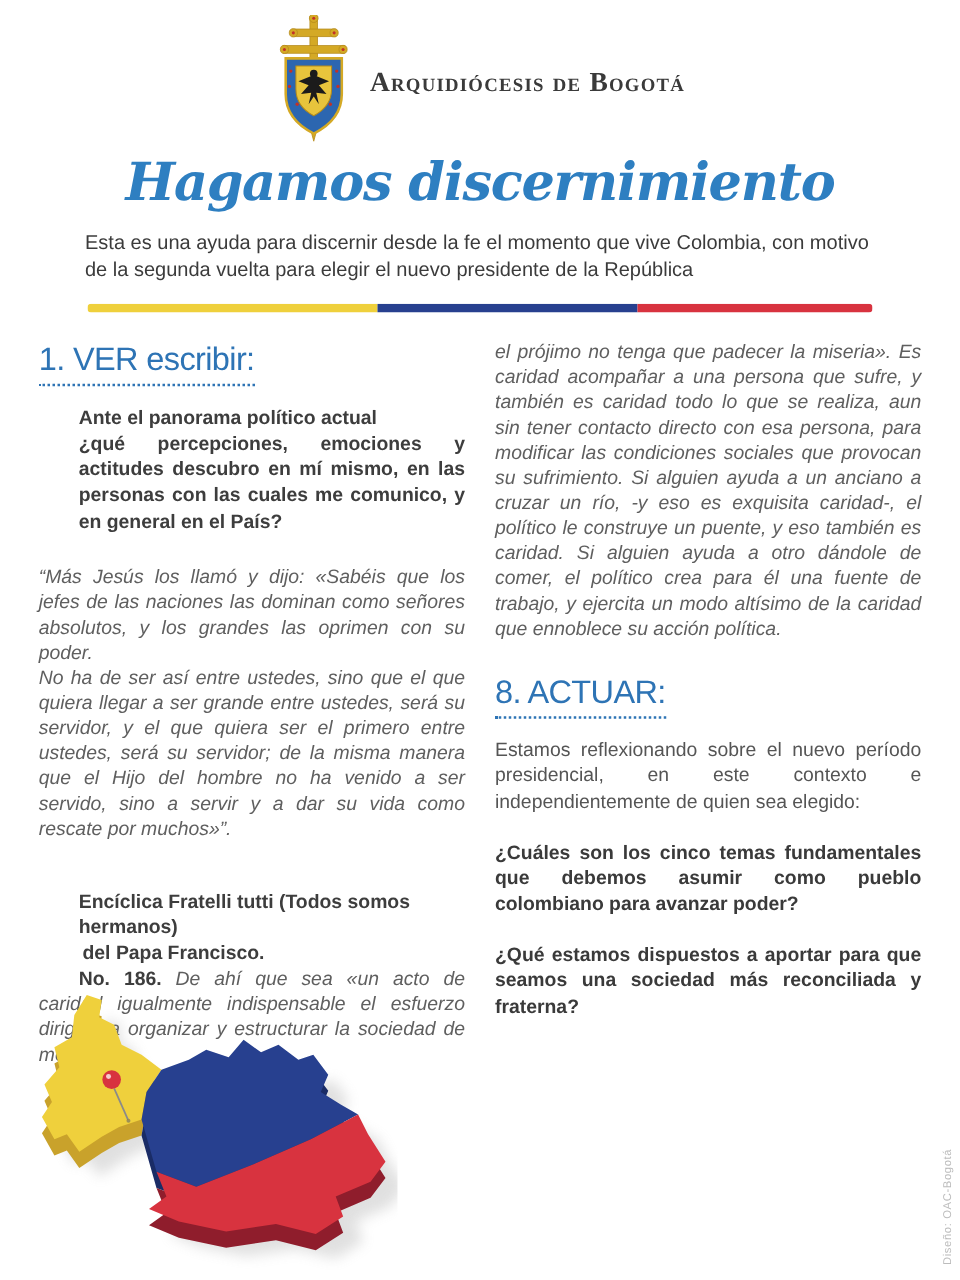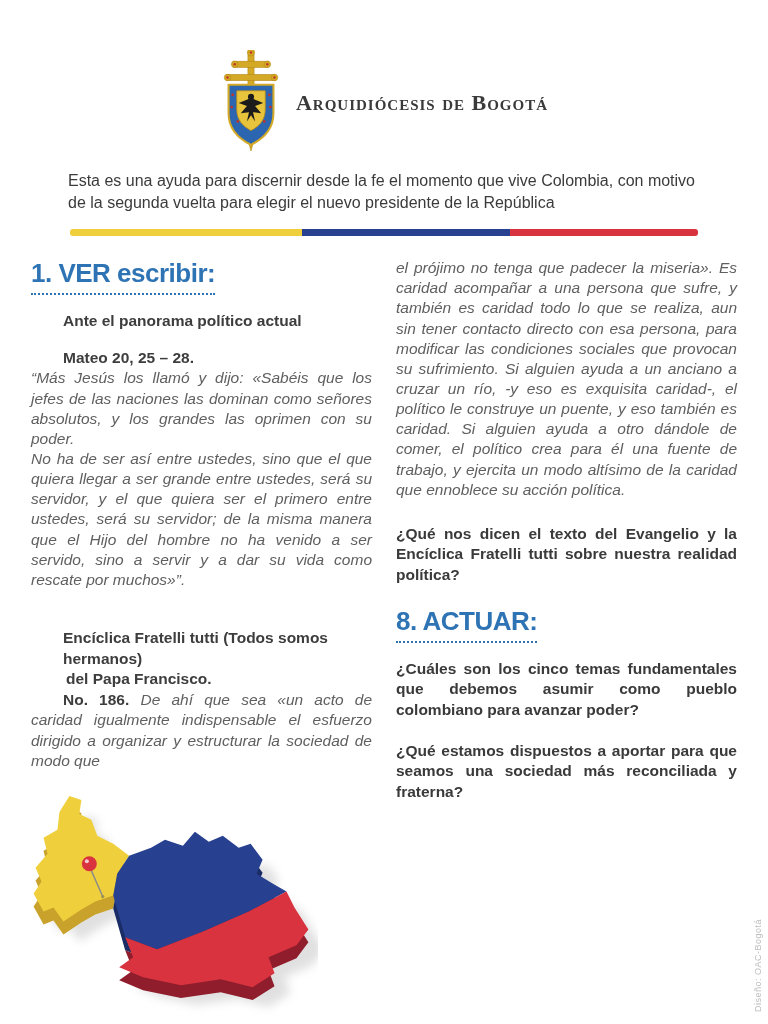--- a/index.html
+++ b/index.html
@@ -1,21 +1,21 @@
 <!DOCTYPE html>
 <html><head>
 <meta charset="utf-8">
 <style>
   * { margin:0; padding:0; box-sizing:border-box; }
   html,body { background:#ffffff; }
   body {
     width:768px; height:1024px; position:relative; overflow:hidden;
     font-family:"Liberation Sans", sans-serif; color:#3d3d3d;
   }
-  .header { text-align:center; padding-top:26px;margin-top:24px; }
+  .header { text-align:center; padding-top:12px; }
   .logo-row { display:flex; align-items:center; justify-content:center; gap:14px; }
   .org-name {
     font-family:"Liberation Serif", serif; font-variant:small-caps;
     font-size:22px; letter-spacing:1px; color:#3a3a3a; font-weight:600;
   }
   .script-title {
     font-family:"DejaVu Serif", serif; font-style:italic; font-weight:bold;
     font-size:42px; color:#2e7fc1; letter-spacing:-1px; margin-top:2px;
   }
   .intro {
@@ -24,21 +24,21 @@
   }
   .divider { width:628px; height:7px; margin:16px auto 0 auto; display:flex; border-radius:3px; overflow:hidden; }
   .divider .seg-y { width:37%; background:#efd03c; }
   .divider .seg-b { width:33%; background:#27408f; }
   .divider .seg-r { width:30%; background:#d8333f; }
 
   .columns { display:flex; gap:24px; padding:0 31px; margin-top:22px; }
   .col { flex:1; min-width:0; }
 
   .section-h {
-    display:table; color:#2e74b5; font-weight:bold; font-size:26px;
+    display:table; color:#2e74b5; font-weight:normal; font-size:26px;
     letter-spacing:-0.5px; border-bottom:2px dotted #2e74b5; padding-bottom:4px;
   }
   .bold-p { font-weight:bold; font-size:15.5px; line-height:1.33; color:#3d3d3d; text-align:justify;margin-left:32px; }
   .reg-p  { font-size:15.5px; line-height:1.33; color:#555555; text-align:justify; }
   .ital-p { font-style:italic; font-size:15.5px; line-height:1.3; color:#5f5f5f; text-align:justify; }
   .q-p    { font-weight:bold; font-size:15.5px; line-height:1.33; color:#3a3a3a; text-align:justify; }
   .mb-md { margin-bottom:20px; }
   .mb-lg { margin-bottom:24px; }
   .mt-h  { margin-top:6px; margin-bottom:16px; }
 
@@ -91,53 +91,54 @@
             <circle cx="48" cy="44" r="1.3"></circle>
           <circle cx="11" cy="56" r="1.3"></circle>
             <circle cx="49" cy="56" r="1.3"></circle>
           <circle cx="17" cy="70" r="1.3"></circle>
             <circle cx="43" cy="70" r="1.3"></circle>
         </g>
       </svg>
     </span>
     <span class="org-name">Arquidiócesis de Bogotá</span>
   </div>
+  <div class="script-title">Hagamos discernimiento</div>
   <p class="intro">Esta es una ayuda para discernir desde la fe el momento que vive Colombia, con motivo de la segunda vuelta para elegir el nuevo presidente de la República</p>
   <div class="divider">
     <span class="seg-y"></span>
     <span class="seg-b"></span>
     <span class="seg-r"></span>
   </div>
 </div>
 
 <div class="columns">
   <div class="col">
     <div class="section-h">1. VER escribir:</div>
     <div class="mt-h"></div>
     <p class="bold-p">Ante el panorama político actual</p>
+    <p class="bold-p mb-lg">¿qué percepciones, emociones y actitudes descubro en mí mismo, en las personas con las cuales me comunico, y en general en el País?</p>
 
     <div class="mt-h"></div>
-    <p class="bold-p">Mateo 20, 25 – 28.</p>
     <p class="ital-p">“Más Jesús los llamó y dijo: «Sabéis que los jefes de las naciones las dominan como señores absolutos, y los grandes las oprimen con su poder.</p>
     <p class="ital-p">No ha de ser así entre ustedes, sino que el que quiera llegar a ser grande entre ustedes, será su servidor, y el que quiera ser el primero entre ustedes, será su servidor; de la misma manera que el Hijo del hombre no ha venido a ser servido, sino a servir y a dar su vida como rescate por muchos»”.</p>
 
     <p class="bold-p enc-gap" style="text-align:left;">Encíclica Fratelli tutti (Todos somos hermanos)</p>
     <p class="bold-p" style="text-align:left; padding-left:3px;">del Papa Francisco.</p>
     <p class="ital-p">
       <span class="bold-p" style="font-style: normal; display: inline;">No. 186. </span>
       <span>De ahí que sea «un acto de caridad igualmente indispensable el esfuerzo dirigido a organizar y estructurar la sociedad de modo que</span>
     </p>
   </div>
 
   <div class="col">
     <p class="ital-p mb-lg">el prójimo no tenga que padecer la miseria». Es caridad acompañar a una persona que sufre, y también es caridad todo lo que se realiza, aun sin tener contacto directo con esa persona, para modificar las condiciones sociales que provocan su sufrimiento. Si alguien ayuda a un anciano a cruzar un río, -y eso es exquisita caridad-, el político le construye un puente, y eso también es caridad. Si alguien ayuda a otro dándole de comer, el político crea para él una fuente de trabajo, y ejercita un modo altísimo de la caridad que ennoblece su acción política.</p>
-    <p class="q-p mb-md">¿Qué nos dicen el texto del Evangelio y la Encíclica Fratelli tutti sobre nuestra realidad política?</p>
 
     <div class="section-h" style="margin-top:6px;">8. ACTUAR:</div>
     <div class="mt-h"></div>
+    <p class="reg-p mb-md">Estamos reflexionando sobre el nuevo período presidencial, en este contexto e independientemente de quien sea elegido:</p>
     <p class="q-p mb-md">¿Cuáles son los cinco temas fundamentales que debemos asumir como pueblo colombiano para avanzar poder?</p>
     <p class="q-p">¿Qué estamos dispuestos a aportar para que seamos una sociedad más reconciliada y fraterna?</p>
 
   </div>
 </div>
 
 <div class="map-wrap">
   <svg width="302" height="234" viewBox="0 0 300 235">
     <defs>
       <filter id="soft" x="-30%" y="-30%" width="160%" height="160%">

